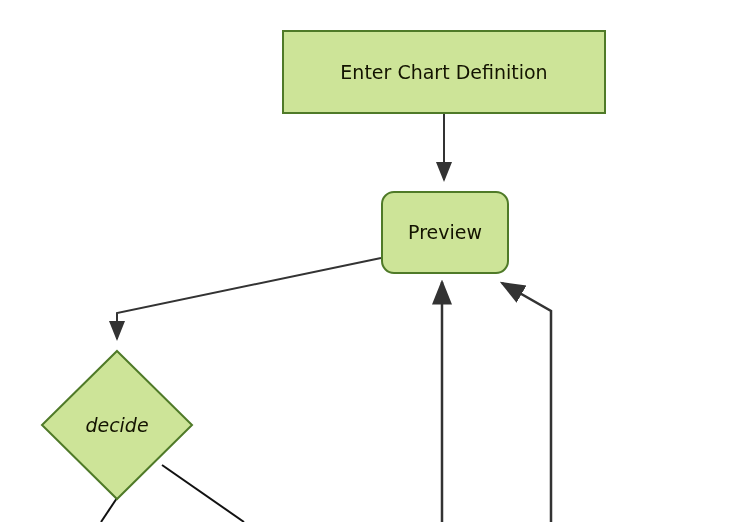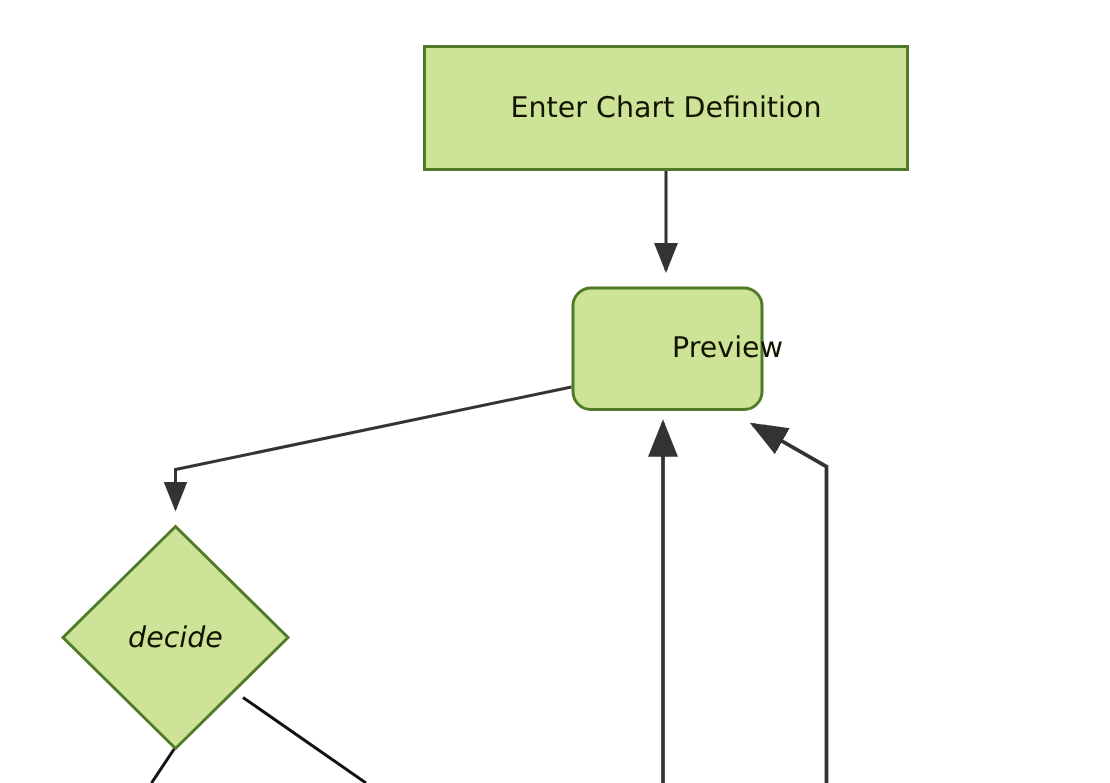--- a/index.html
+++ b/index.html
@@ -43,21 +43,20 @@
     left: 282px;
     top: 30px;
     width: 324px;
     height: 84px;
   }
   .lbl-preview {
     left: 381px;
     top: 191px;
     width: 128px;
     height: 83px;
-    padding-left: 40px;
   }
   .lbl-decide {
     left: 41px;
     top: 350px;
     width: 152px;
     height: 150px;
     font-style: italic;
   }
 </style>
 </head>

